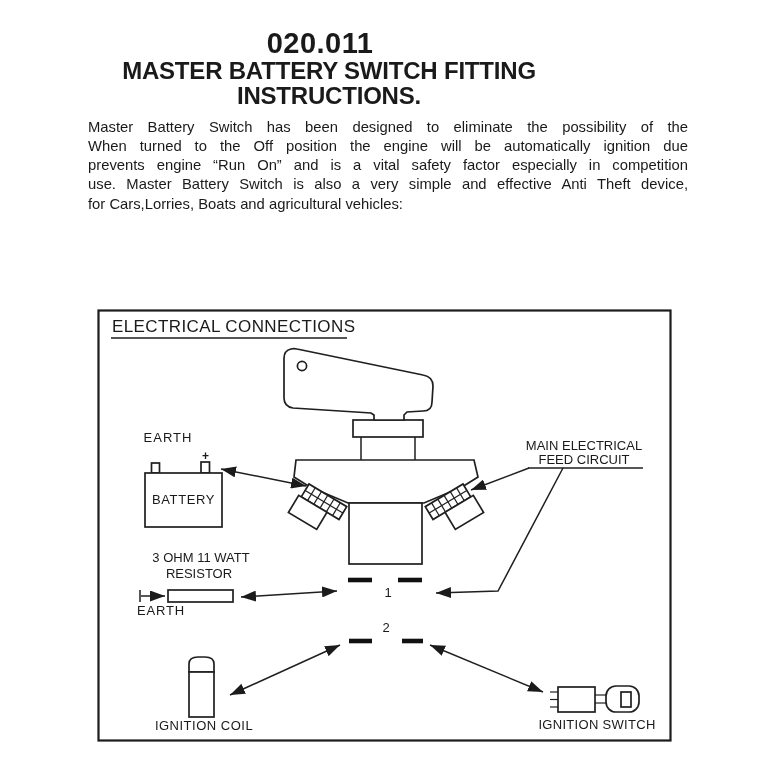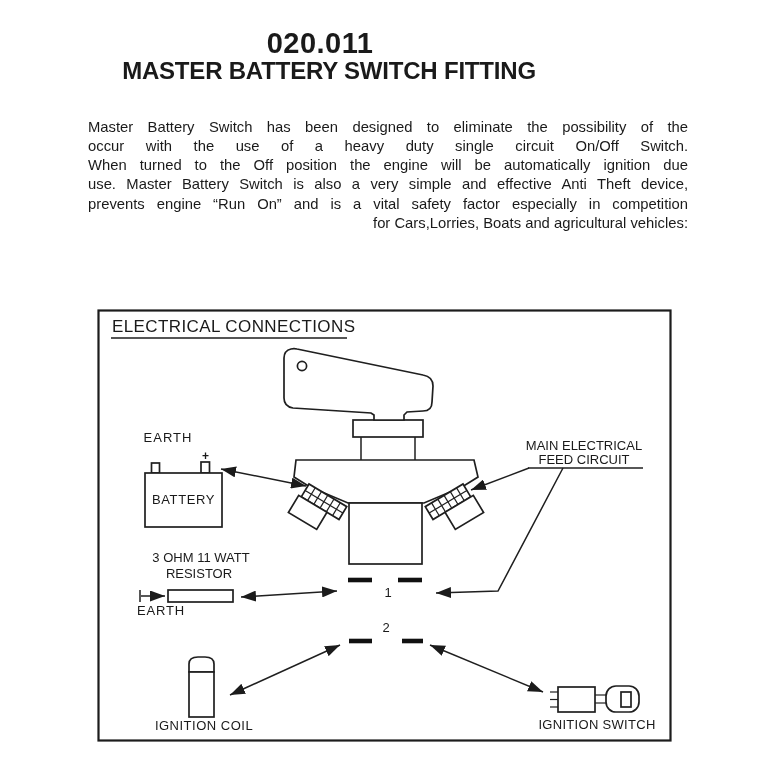--- a/index.html
+++ b/index.html
@@ -6,42 +6,42 @@
   body{
     width:768px;height:768px;position:relative;overflow:hidden;
     font-family:"Liberation Sans","DejaVu Sans",sans-serif;
     color:#1a1a1a;
   }
   .doc-header{position:absolute;top:28px;left:0;width:640px;text-align:center;}
   .part-number{font-size:29px;font-weight:bold;line-height:30px;letter-spacing:.5px;}
   .doc-title{font-size:24px;font-weight:bold;line-height:25px;letter-spacing:-.2px;margin-left:18px;}
   .intro{position:absolute;left:88px;top:118px;width:600px;font-size:14.8px;line-height:19.15px;}
   .intro .jline{text-align:justify;text-align-last:justify;}
-  .intro .lline{text-align:right;}
+  .intro .lline{text-align:left;}
   svg text{font-family:"Liberation Sans","DejaVu Sans",sans-serif;fill:#1a1a1a;}
   svg .shape{fill:#ffffff;stroke:#1f1f1f;stroke-width:1.7;}
   svg .wire{fill:none;stroke:#1f1f1f;stroke-width:1.5;}
   svg .thin{fill:none;stroke:#1f1f1f;stroke-width:1.2;}
   svg .dash{stroke:#111;stroke-width:4.6;}
   svg .lbl{font-size:13px;}
 </style>
 </head>
 <body>
 
 <div class="doc-header">
   <div class="part-number">020.011</div>
   <div class="doc-title">MASTER BATTERY SWITCH FITTING</div>
+  <div class="doc-title">INSTRUCTIONS.</div>
 </div>
 
 <div class="intro">
   <div class="jline">Master Battery Switch has been designed to eliminate the possibility of the</div>
-  <div class="jline">occur with the use of a heavy duty single circuit On/Off Switch.</div>
   <div class="jline">When turned to the Off position the engine will be automatically ignition due</div>
+  <div class="jline">prevents engine “Run On” and is a vital safety factor especially in competition</div>
   <div class="jline">use. Master Battery Switch is also a very simple and effective Anti Theft device,</div>
-  <div class="jline">prevents engine “Run On” and is a vital safety factor especially in competition</div>
   <div class="lline">for Cars,Lorries, Boats and agricultural vehicles:</div>
 </div>
 
 <svg width="768" height="768" viewBox="0 0 768 768" style="position:absolute;left:0;top:0;">
   <defs>
     <marker id="arr" orient="auto-start-reverse" markerUnits="userSpaceOnUse" markerWidth="17" markerHeight="11" refX="15" refY="5.5">
       <path d="M0,0 L15,5.5 L0,11 Z" fill="#1b1b1b"></path>
     </marker>
   </defs>
 

